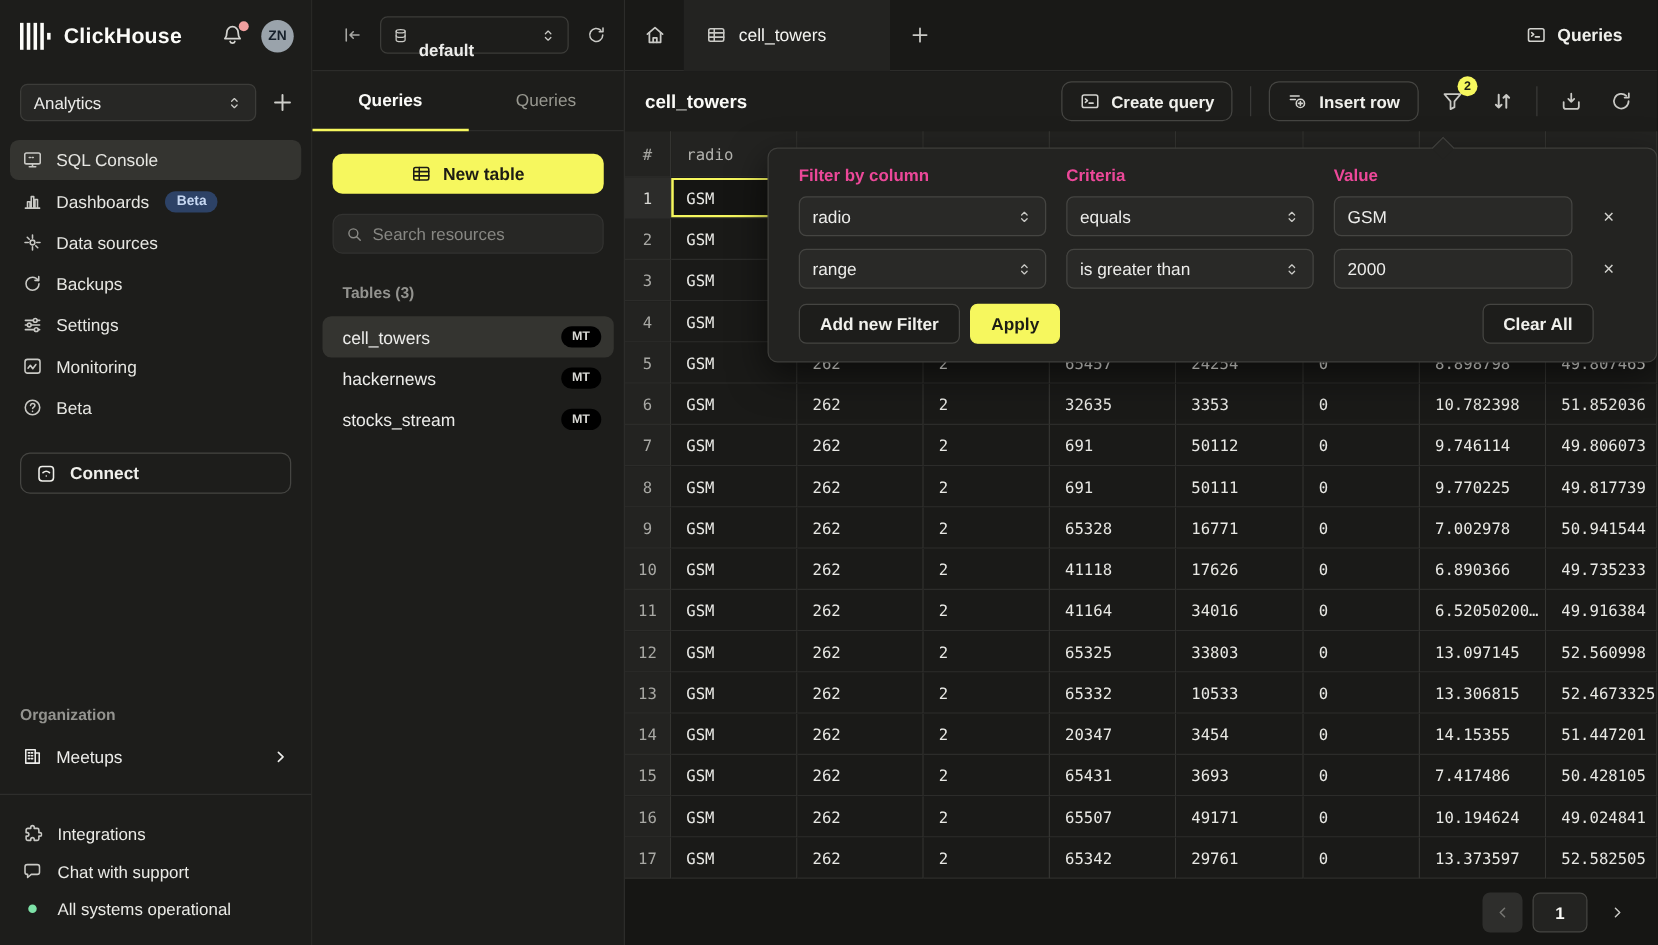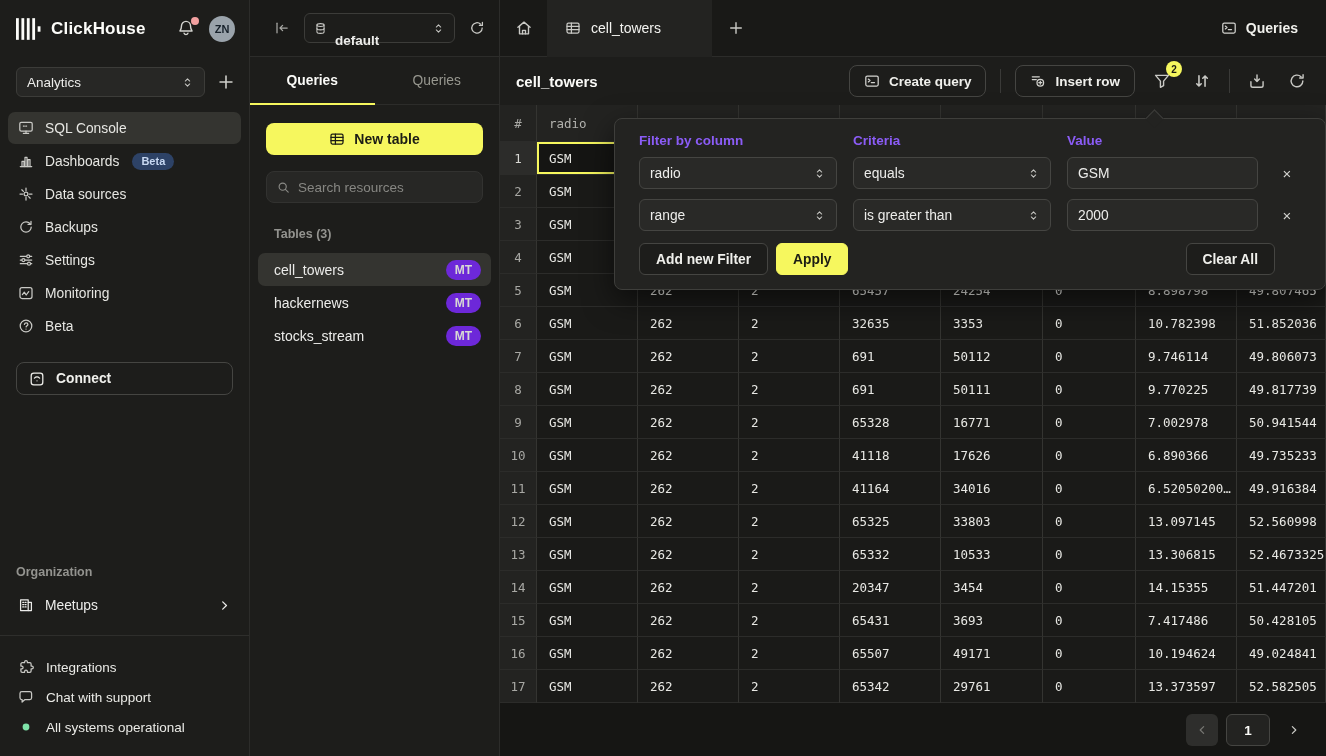--- a/index.html
+++ b/index.html
@@ -75,21 +75,21 @@
     border-radius:8px; display:flex; align-items:center; gap:8px; padding:0 10px; }
   .search-box .ic { color:#8b8b87; }
   .search-box input { flex:1; background:transparent; border:none; outline:none;
     color:#e6e6e2; font-size:13.5px; font-family:inherit; }
   .search-box input::placeholder { color:#878783; }
   .section-label { padding:24px 0 12px 24px; font-size:12.5px; font-weight:600; color:#93938f; }
   .table-item { height:33px; margin:0 8px; padding:0 10px 0 16px; border-radius:7px;
     display:flex; align-items:center; font-size:14px; color:#ececea; }
   .table-item.active { background:#343430; }
   .table-item .nm { flex:1; }
-  .mt-badge { background:#6d28d9; color:#d8d8d4; font-size:12px; font-weight:600;
+  .mt-badge { background:#000000; color:#d8d8d4; font-size:10px; font-weight:600;
     padding:3px 9px; border-radius:10px; }
 
   
   #main { position:absolute; left:500px; top:0; right:0; bottom:0; }
   .tabbar { height:57px; background:#191917; display:flex; align-items:center;
     border-bottom:1px solid #2c2c2a; }
   .home { width:47px; display:flex; justify-content:center; color:#c9c9c5; }
   .doc-tab { height:57px; width:165px; background:#232321; display:flex; align-items:center;
     gap:10px; padding:0 18px; font-size:14px; color:#f4f4f1; }
   .doc-tab .ic { color:#c9c9c5; }
@@ -125,21 +125,21 @@
   .trow.r0 .cnum { background:#2c2c2a; color:#d8d8d4; }
 
   
   .filter-popover { position:absolute; left:114px; top:118px; right:0; height:172px;
     background:#232321; border:1px solid #3e3e3b; border-radius:8px;
     box-shadow:0 10px 30px rgba(0,0,0,.55); padding:14px 24px 0 24px; z-index:5; }
   .fp-caret { position:absolute; top:-7px; left:533px; width:13px; height:13px;
     background:#232321; border-left:1px solid #3e3e3b; border-top:1px solid #3e3e3b;
     transform:rotate(45deg); }
   .fp-labels { display:flex; margin-bottom:9px; }
-  .fp-label { font-size:13.5px; font-weight:700; color:#8b5cf6; }
+  .fp-label { font-size:13.5px; font-weight:700; color:#ec4899; }
   .fp-label.c1 { width:214px; }
   .fp-label.c2 { width:214px; }
   .f-row { display:flex; align-items:center; margin-bottom:10px; }
   .f-select { width:198px; height:32px; margin-right:16px; background:#29
 2927; background:#292927; border:1px solid #454542; border-radius:6px; display:flex;
     align-items:center; padding:0 10px; font-size:13.8px; color:#ececea; }
   .f-select .lbl { flex:1; }
   .f-select .ic, .db-select .ic.sm, .workspace-select .ic.sm { color:#c9c9c5; }
   .f-input { width:191px; height:32px; background:#292927; border:1px solid #454542;
     border-radius:6px; padding:0 10px; font-size:13.8px; color:#ececea;

